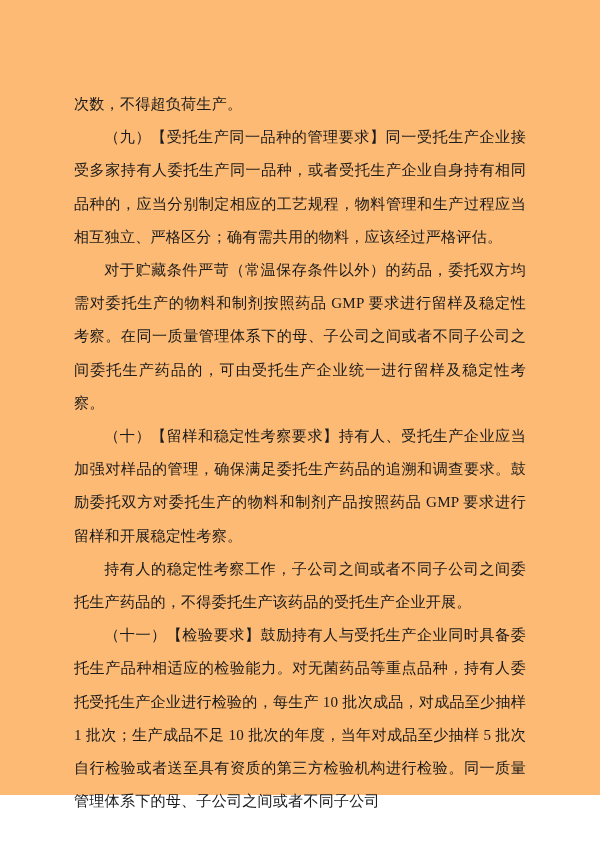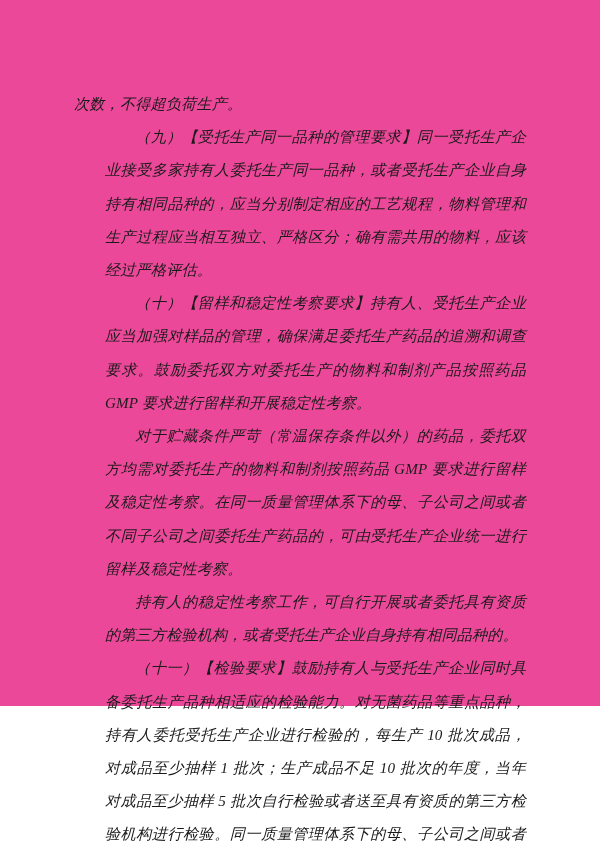--- a/index.html
+++ b/index.html
@@ -10,51 +10,49 @@
   body {
     width: 600px;
     height: 848px;
     font-family: "Liberation Serif", "DejaVu Serif", serif;
     color: #1a1a1a;
     overflow: hidden;
   }
   .page {
     position: relative;
     width: 600px;
-    height: 706px;
-    background: #ec4899;
+    height: 795px;
+    background: #fdba74;
     box-sizing: border-box;
     padding: 88px 74px 60px 74px;
-    font-style: italic;
   }
   .doc-body {
     font-size: 15.1px;
     line-height: 33.2px;
     text-align: justify;
     text-justify: inter-ideograph;
     letter-spacing: 0.2px;
   }
   .para {
     margin: 0;
     text-indent: 0;
     white-space: normal;
   }
   .para.indent {
     text-indent: 2em;
   }
   .para + .para {
     margin-top: 0;
-    margin-left: 31px;
   }
 </style>
 </head>
 <body>
 
 <div class="page">
   <div class="doc-body">
     <p class="para">次数，不得超负荷生产。</p>
     <p class="para indent">（九）【受托生产同一品种的管理要求】同一受托生产企业接受多家持有人委托生产同一品种，或者受托生产企业自身持有相同品种的，应当分别制定相应的工艺规程，物料管理和生产过程应当相互独立、严格区分；确有需共用的物料，应该经过严格评估。</p>
+    <p class="para indent">对于贮藏条件严苛（常温保存条件以外）的药品，委托双方均需对委托生产的物料和制剂按照药品 GMP 要求进行留样及稳定性考察。在同一质量管理体系下的母、子公司之间或者不同子公司之间委托生产药品的，可由受托生产企业统一进行留样及稳定性考察。</p>
     <p class="para indent">（十）【留样和稳定性考察要求】持有人、受托生产企业应当加强对样品的管理，确保满足委托生产药品的追溯和调查要求。鼓励委托双方对委托生产的物料和制剂产品按照药品 GMP 要求进行留样和开展稳定性考察。</p>
-    <p class="para indent">对于贮藏条件严苛（常温保存条件以外）的药品，委托双方均需对委托生产的物料和制剂按照药品 GMP 要求进行留样及稳定性考察。在同一质量管理体系下的母、子公司之间或者不同子公司之间委托生产药品的，可由受托生产企业统一进行留样及稳定性考察。</p>
-    <p class="para indent">持有人的稳定性考察工作，可自行开展或者委托具有资质的第三方检验机构，或者受托生产企业自身持有相同品种的。</p>
+    <p class="para indent">持有人的稳定性考察工作，子公司之间或者不同子公司之间委托生产药品的，不得委托生产该药品的受托生产企业开展。</p>
     <p class="para indent">（十一）【检验要求】鼓励持有人与受托生产企业同时具备委托生产品种相适应的检验能力。对无菌药品等重点品种，持有人委托受托生产企业进行检验的，每生产 10 批次成品，对成品至少抽样 1 批次；生产成品不足 10 批次的年度，当年对成品至少抽样 5 批次自行检验或者送至具有资质的第三方检验机构进行检验。同一质量管理体系下的母、子公司之间或者不同子公司</p>
   </div>
 </div>
 
 </body></html>

